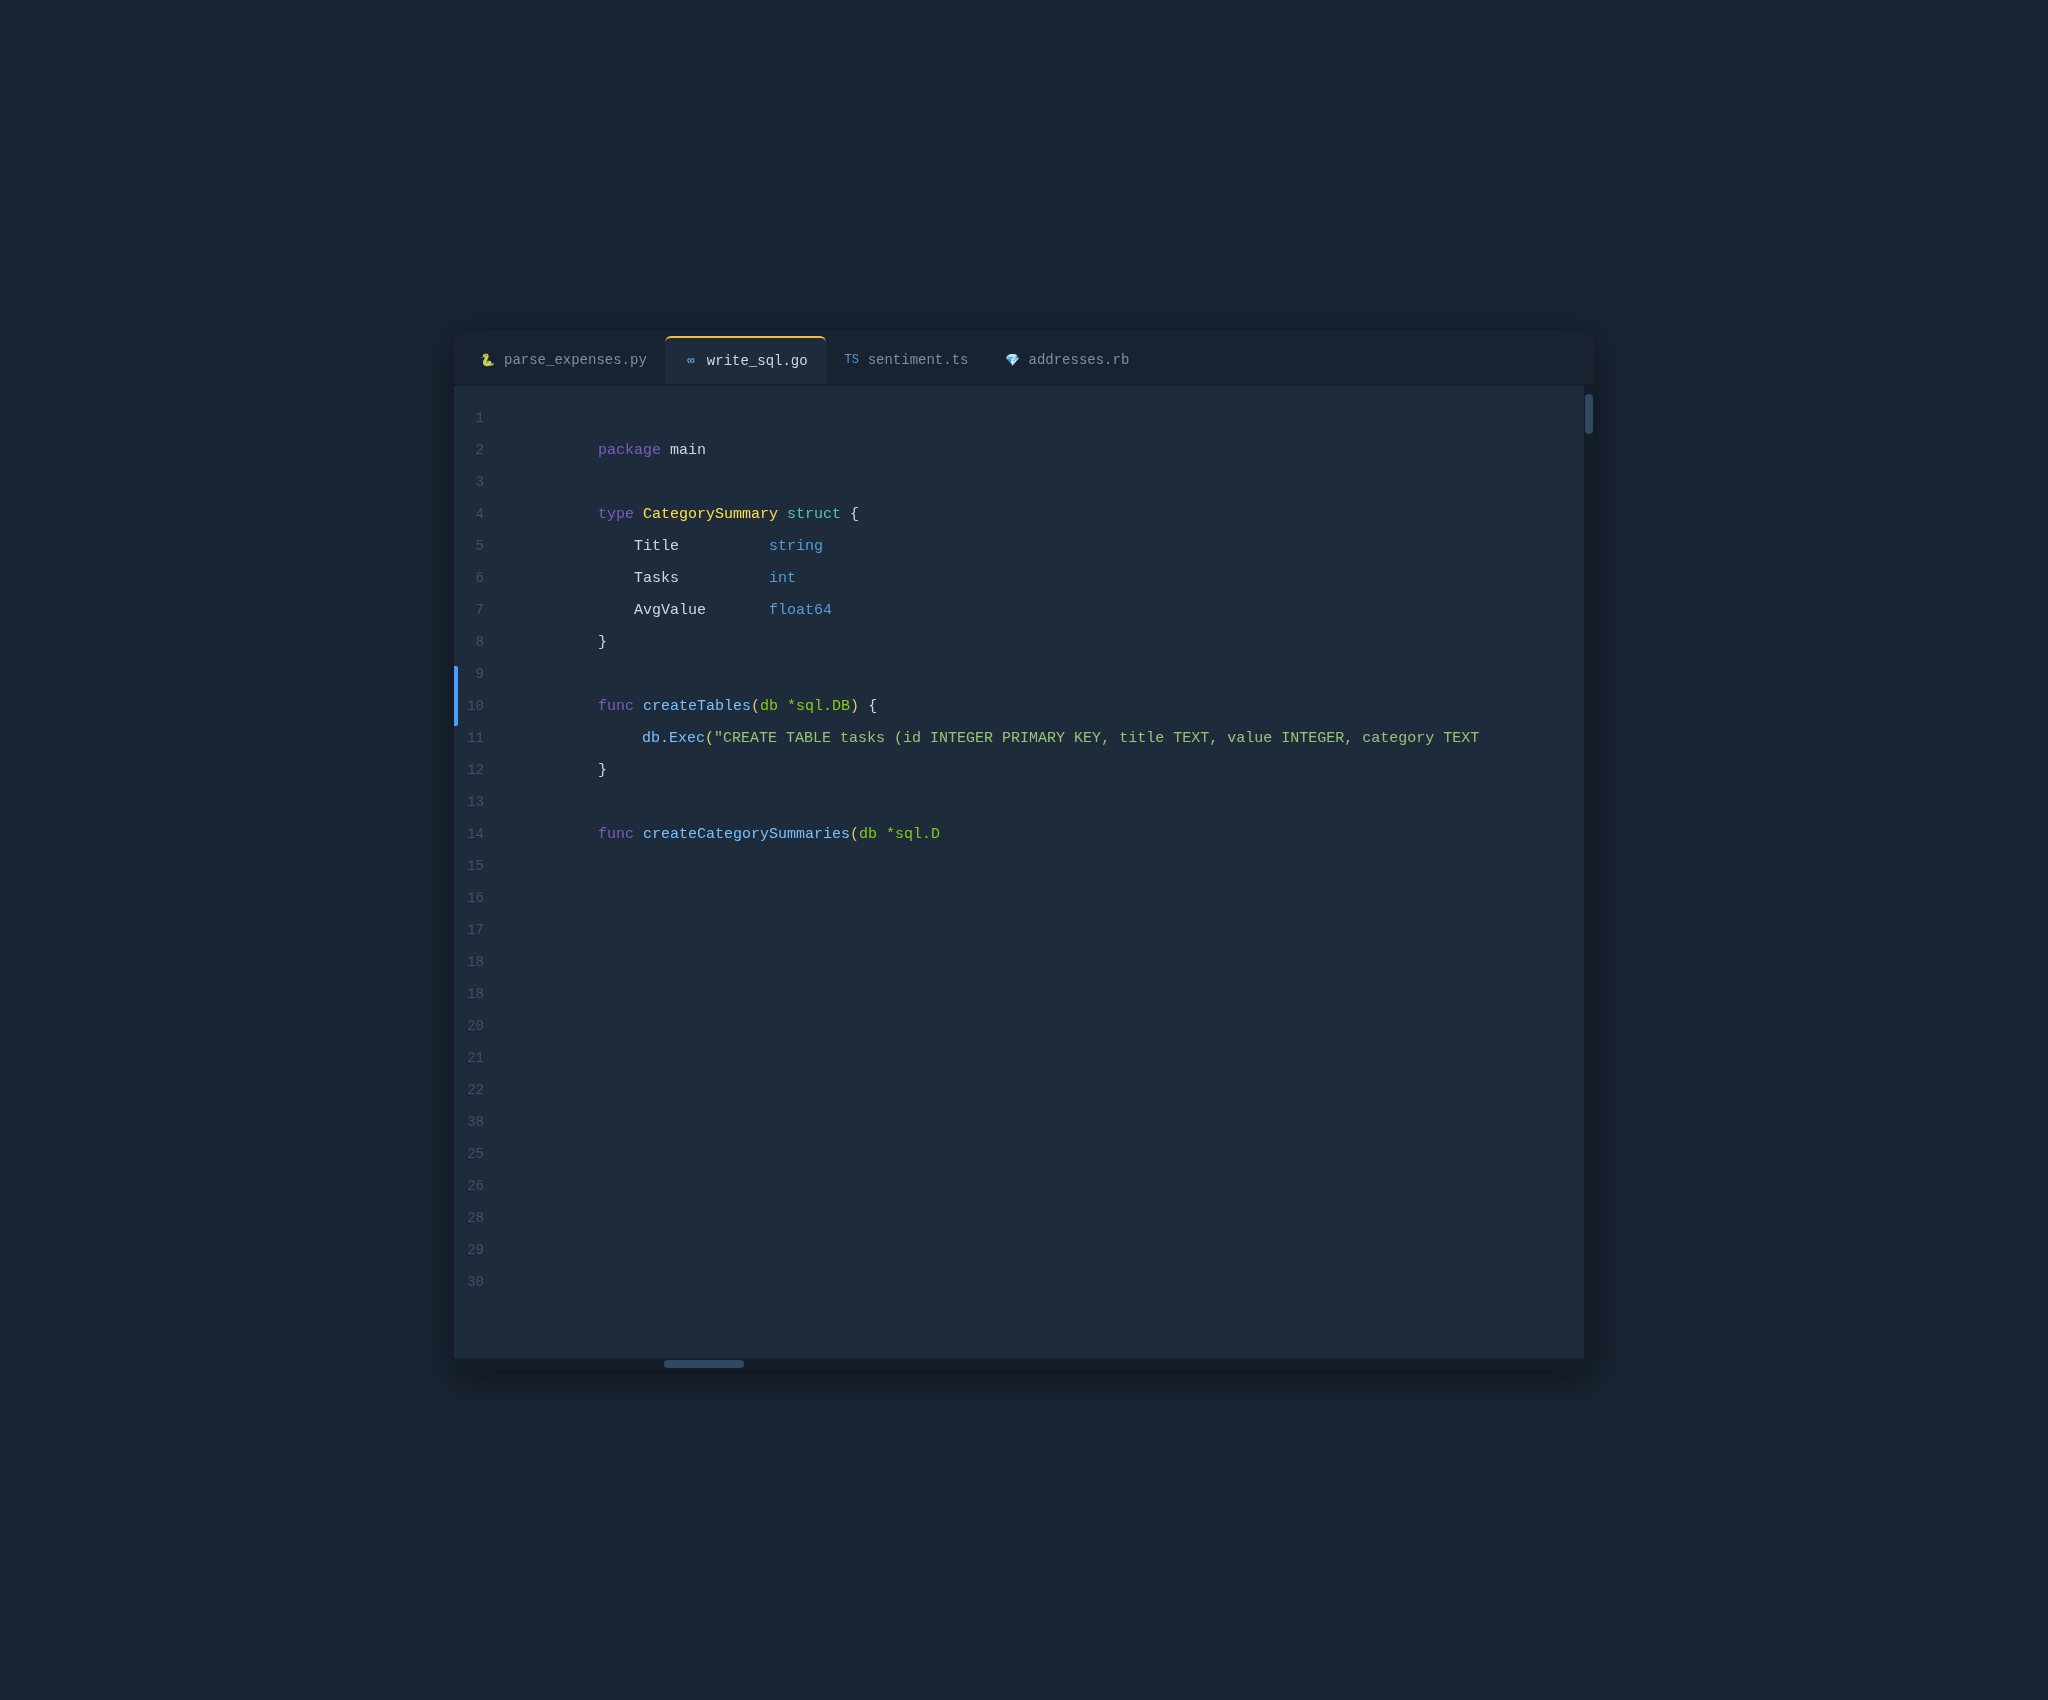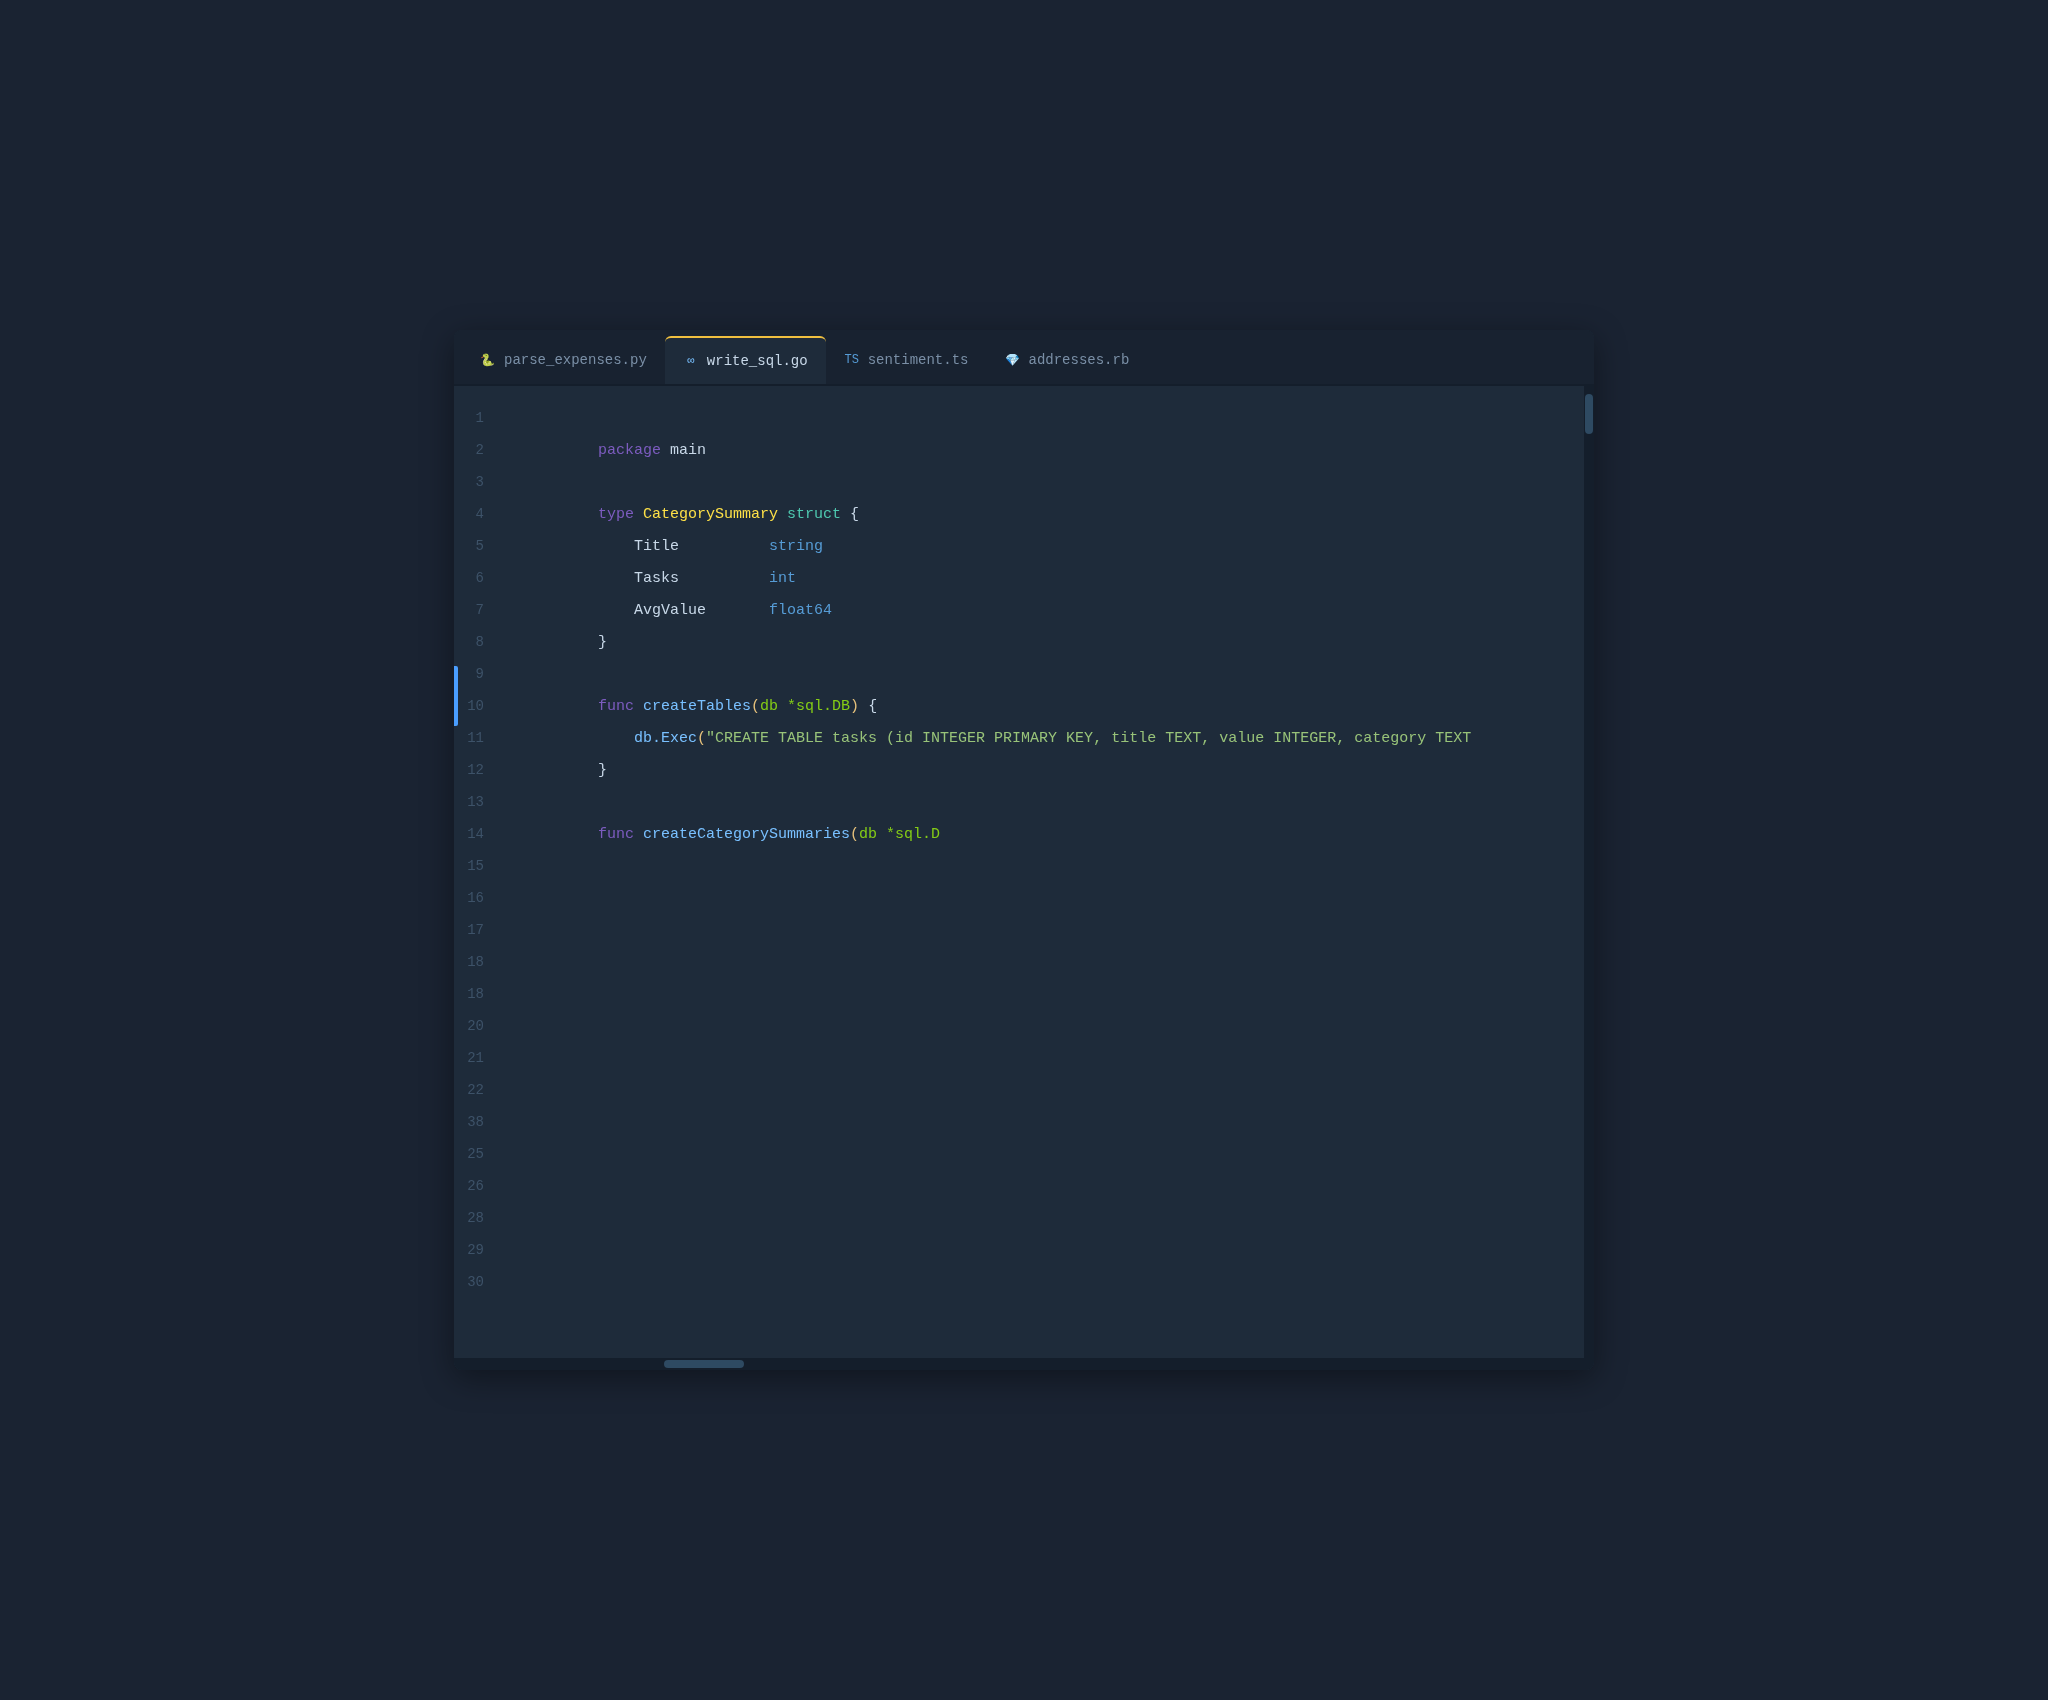--- a/index.html
+++ b/index.html
@@ -134,21 +134,21 @@
     .kw-type { color: #7c5cbf; }    
     .kw-package { color: #7c5cbf; } 
     .identifier { color: #c8d8e8; }
     .type-name { color: #fde047; }  
     .field-name { color: #c8d8e8; } 
     .builtin-type { color: #569cd6; } 
     .func-name { color: #79c0ff; }  
     .param { color: #84cc16; }
     .punctuation { color: #c8d8e8; }
     .brace { color: #c8d8e8; }
-    .method-call { color: #79c0ff; }
+    .method-call { color: #79c0ff; margin-left: 8px; }
     .sql-string { color: #98c379; }
     .paren { color: #e5c07b; }
 
     
     .scrollbar-container {
       width: 10px;
       background-color: #141e2b;
       position: relative;
     }
 

